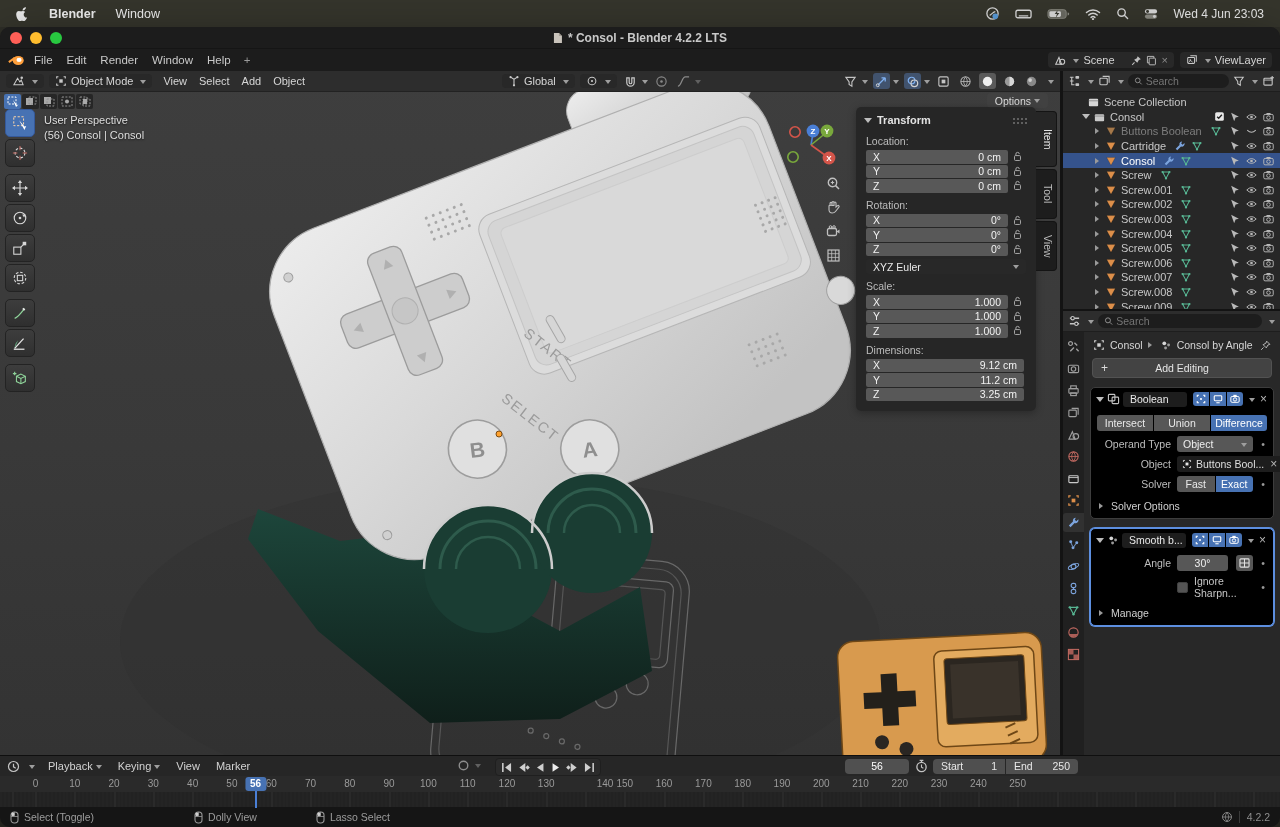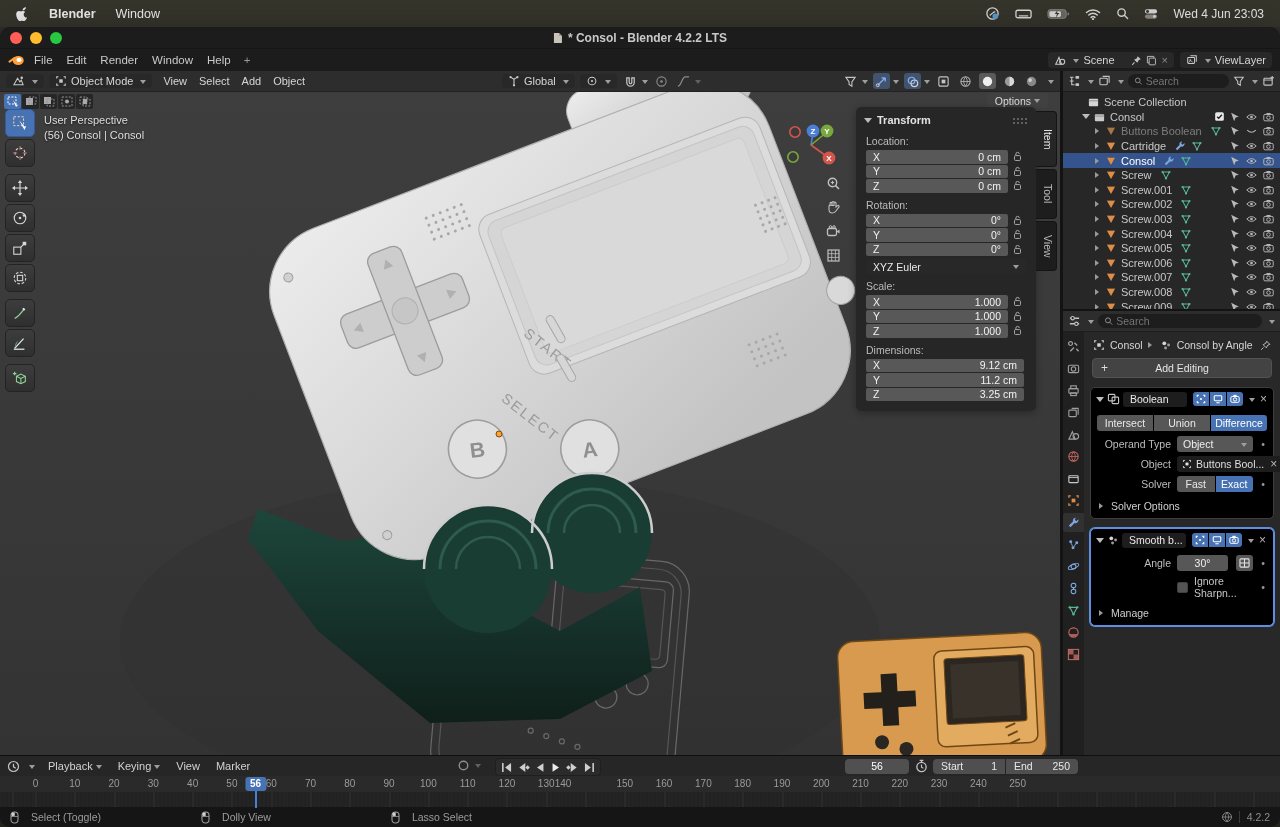--- a/index.html
+++ b/index.html
@@ -127,22 +127,22 @@
   .rseg{height:15px;background:#4f4f4f;display:flex;align-items:center;justify-content:space-between;padding:0 8px;font-size:10.5px;color:#e8e8e8;width:56px}
   .rseg:first-child{border-radius:4px 0 0 4px}
   .rseg:last-child{border-radius:0 4px 4px 0}
   .ruler{position:absolute;top:20px;left:0;width:1280px;height:16px;background:#2a2a2a;font-size:10px;color:#9a9a9a}
   .tick{position:absolute;top:0;transform:translateX(-50%);line-height:16px}
   .strip{position:absolute;top:36px;left:0;width:1280px;height:16px;background-color:#222;background-image:repeating-linear-gradient(90deg,rgba(255,255,255,.05) 0 1px,transparent 1px 39.29px),repeating-linear-gradient(90deg,rgba(255,255,255,.02) 0 1px,transparent 1px 3.929px);background-position:35.5px 0,35.5px 0}
   .ph-chip{position:absolute;top:1px;height:14px;background:#4772b3;color:#fff;font-weight:bold;font-size:10px;border-radius:3px;padding:0 5px;transform:translateX(-50%);line-height:14px;z-index:3}
   .ph-line{position:absolute;top:15px;width:2px;height:37px;background:#4a7fd6;transform:translateX(-50%);z-index:2}
   
   .statusbar{position:absolute;left:0;top:780px;width:1280px;height:20px;background:#151515;display:flex;align-items:center;padding:0 10px;font-size:10.5px;color:#9c9c9c;box-sizing:border-box}
-  .hint{display:flex;align-items:center;gap:12px}
-  .hint1{margin-right:100px}.hint2{margin-right:120px}
+  .hint{display:flex;align-items:center;gap:5px}
+  .hint1{margin-right:100px}.hint2{margin-right:59px}
   .sb-right{margin-left:auto;display:flex;align-items:center;gap:6px;color:#8d8d8d}
   .sb-ver{border-left:1px solid #3a3a3a;padding-left:7px}
 </style>
 </head>
 <body>
 
 <div class="menubar">
   <span>
       <svg width="13" height="15" viewBox="0 0 14 16">
         <path d="M10.8 1.2c-.1 1-.5 1.9-1.2 2.6-.7.7-1.6 1.1-2.5 1-.1-1 .4-2 1.1-2.6.7-.7 1.8-1.1 2.6-1zM12 12.2c-.4 1-.9 2-1.6 2.8-.6.8-1.2 1.3-2 1.3-.8 0-1.1-.5-2-.5s-1.2.5-2 .5-1.4-.6-2-1.4C1 13.2.2 10.9.2 8.8.2 6.5 1.7 5.2 3.2 5.2c.8 0 1.5.5 2 .5s1.3-.5 2.2-.5c1 0 1.9.4 2.5 1.2-1 .6-1.6 1.6-1.6 2.8 0 1.4.8 2.5 1.7 3z" fill="#e9e9e9"></path>
@@ -1831,21 +1831,21 @@
         <span class="tick" style="left: 192.644px;">40</span>
         <span class="tick" style="left: 231.93px;">50</span>
         <span class="tick" style="left: 271.216px;">60</span>
         <span class="tick" style="left: 310.502px;">70</span>
         <span class="tick" style="left: 349.788px;">80</span>
         <span class="tick" style="left: 389.074px;">90</span>
         <span class="tick" style="left: 428.36px;">100</span>
         <span class="tick" style="left: 467.646px;">110</span>
         <span class="tick" style="left: 506.932px;">120</span>
         <span class="tick" style="left: 546.218px;">130</span>
-        <span class="tick" style="left: 563px;">140</span>
+        <span class="tick" style="left: 605px;">140</span>
         <span class="tick" style="left: 624.79px;">150</span>
         <span class="tick" style="left: 664.076px;">160</span>
         <span class="tick" style="left: 703.362px;">170</span>
         <span class="tick" style="left: 742.648px;">180</span>
         <span class="tick" style="left: 781.934px;">190</span>
         <span class="tick" style="left: 821.22px;">200</span>
         <span class="tick" style="left: 860.506px;">210</span>
         <span class="tick" style="left: 899.792px;">220</span>
         <span class="tick" style="left: 939.078px;">230</span>
         <span class="tick" style="left: 978.364px;">240</span>

